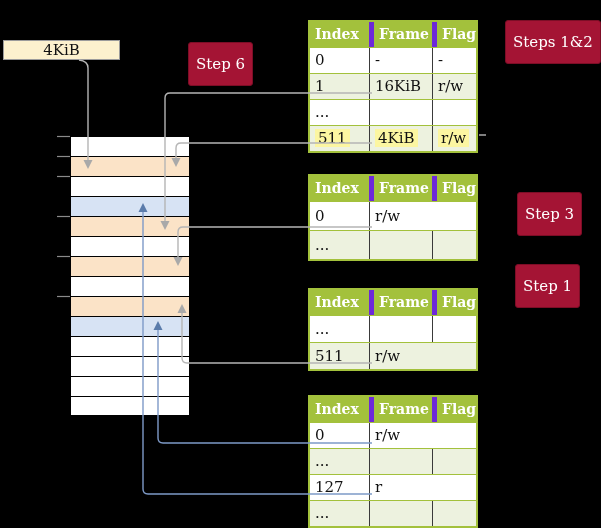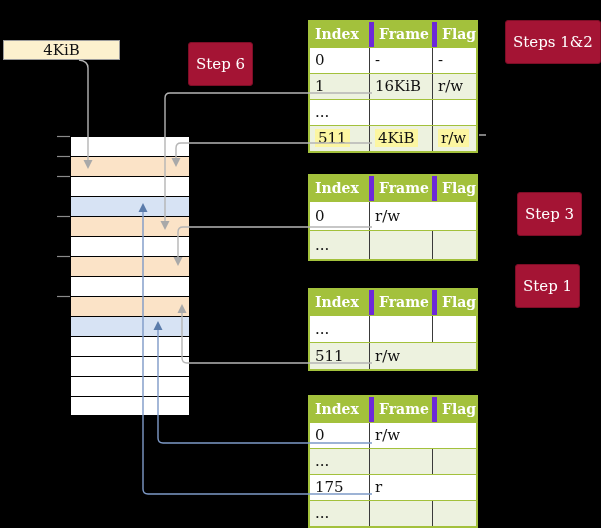--- a/index.html
+++ b/index.html
@@ -168,21 +168,21 @@
       <div class="trow">
         <div class="cell col-0"><span>0</span></div>
         <div class="cell col-2"><span>r/w</span></div>
       </div>
       <div class="trow shaded">
         <div class="cell col-0"><span>...</span></div>
         <div class="cell col-1"></div>
         <div class="cell col-2"></div>
       </div>
       <div class="trow">
-        <div class="cell col-0"><span>175</span></div>
+        <div class="cell col-0"><span>127</span></div>
         <div class="cell col-2"><span>r</span></div>
       </div>
       <div class="trow shaded">
         <div class="cell col-0"><span>...</span></div>
         <div class="cell col-1"></div>
         <div class="cell col-2"></div>
       </div>
     </div>
 
   <svg class="overlay" width="601" height="528" viewBox="0 0 601 528">

